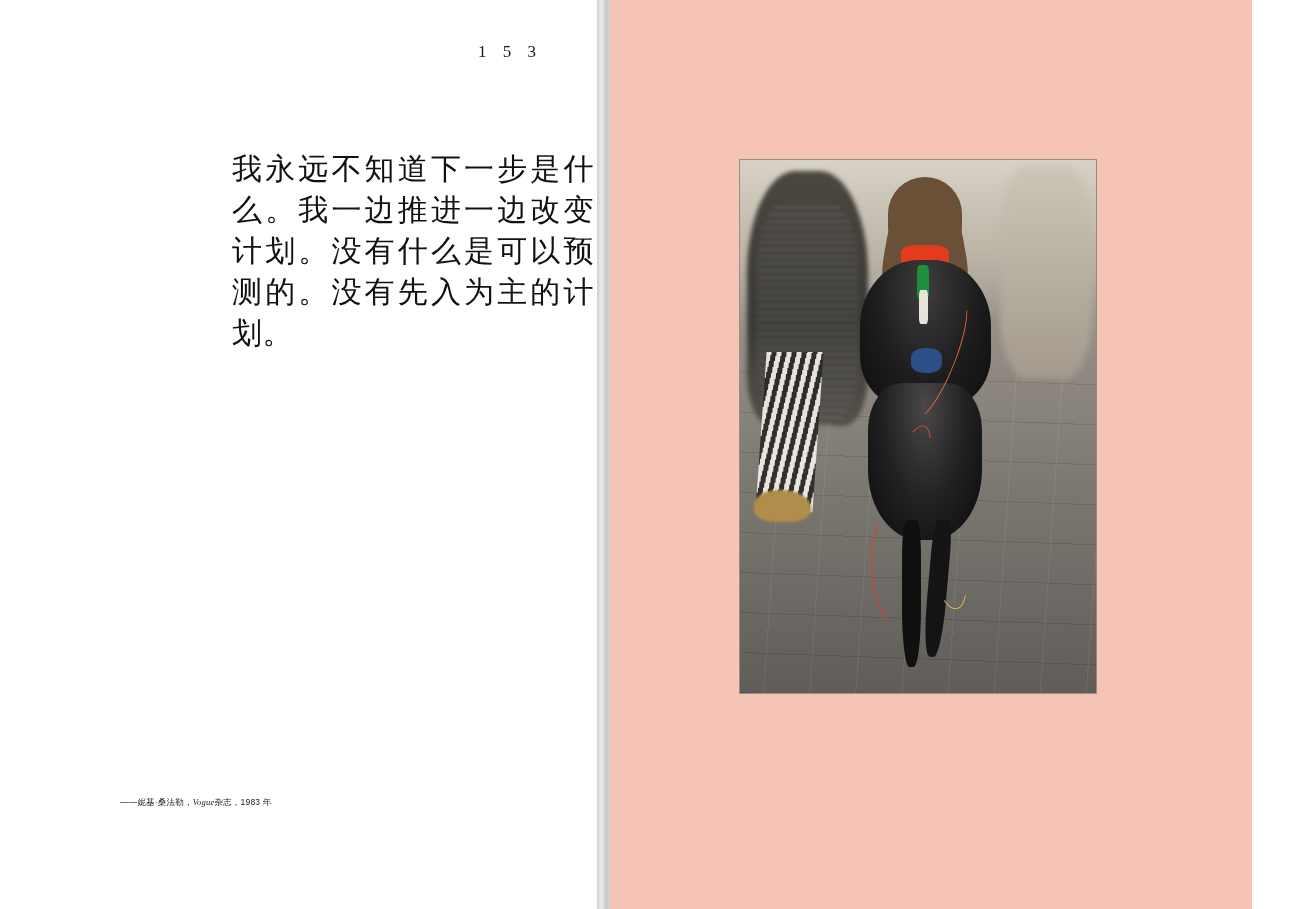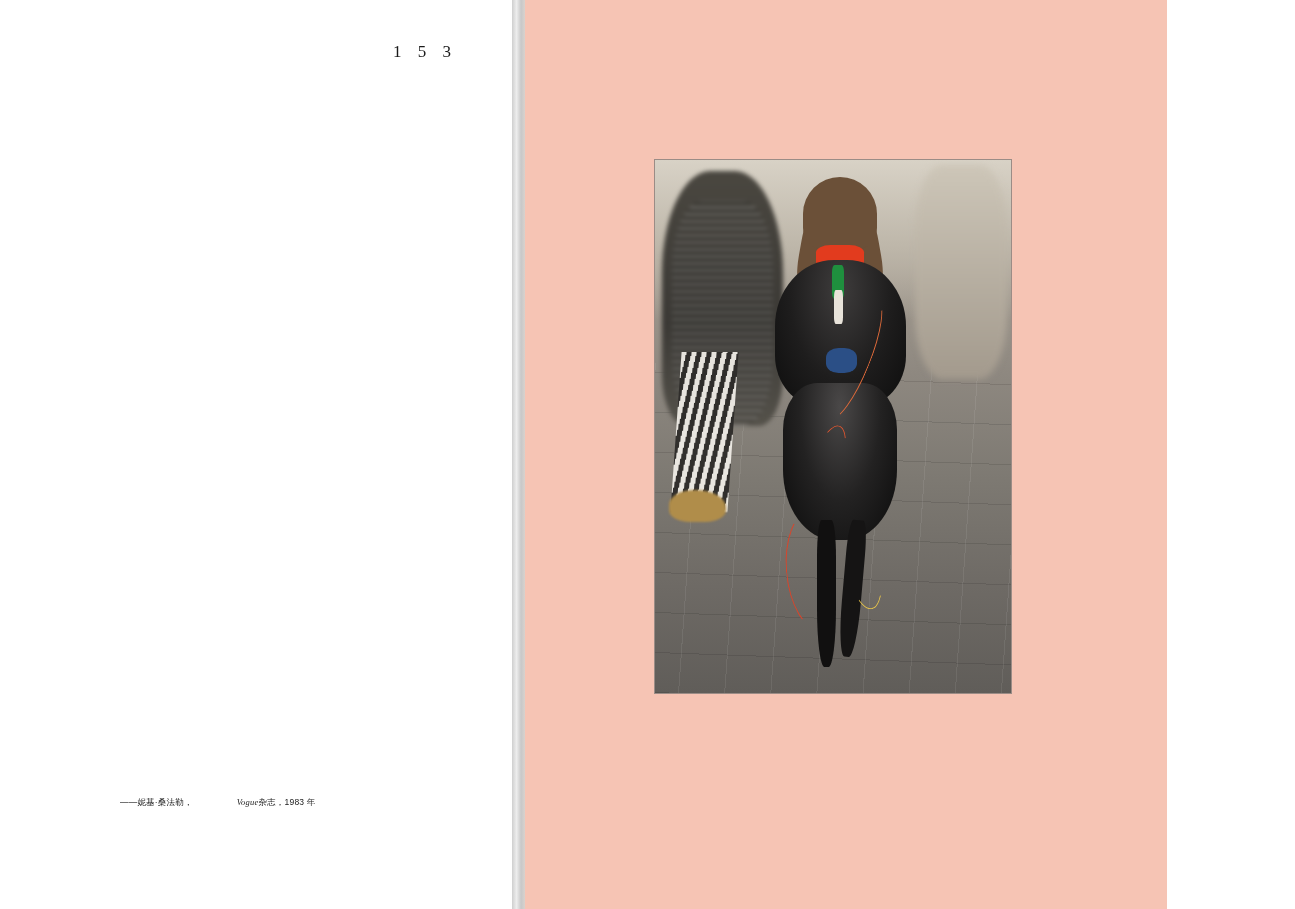--- a/index.html
+++ b/index.html
@@ -15,21 +15,21 @@
   }
   .spread {
     position: relative;
     width: 1295px;
     height: 909px;
     display: flex;
   }
   
   .page-left {
     position: relative;
-    width: 512px;
+    width: 597px;
     height: 909px;
     background: #ffffff;
     box-sizing: border-box;
   }
   .folio {
     position: absolute;
     top: 42px;
     right: 55px;
     font-family: "Liberation Serif", serif;
     font-size: 17px;
@@ -53,21 +53,20 @@
     bottom: 100px;
     left: 120px;
     font-size: 8.5px;
     color: #1a1a1a;
     letter-spacing: 0.2px;
     white-space: nowrap;
   }
   .attribution .src {
     font-family: "Liberation Serif", serif;
     font-style: italic;
-    margin-left: 44px;
   }
   
   .gutter {
     width: 13px;
     height: 909px;
     background: linear-gradient(to right, #cfcfcf 0%, #ededed 35%, #c8c8c8 70%, #d9d2cd 100%);
   }
   
   .page-right {
     position: relative;
@@ -285,20 +284,21 @@
   .r3 { left: 12%; top: 66%; width: 40%; height: 24%; border-width: 1.5px; border-left-color: #d9452b; transform: rotate(-5deg); }
   .r4 { left: 48%; top: 22%; width: 22%; height: 26%; border-width: 1.5px; border-right-color: #dd6a3a; transform: rotate(22deg); }
 </style>
 </head>
 <body>
 
 <div class="spread">
 
   <div class="page-left">
     <div class="folio">1 5 3</div>
+    <div class="quote">我永远不知道下一步是什么。我一边推进一边改变计划。没有什么是可以预测的。没有先入为主的计划。</div>
     <div class="attribution">
       <span>——妮基·桑法勒，</span><span class="src">Vogue</span><span>杂志，1983 年</span>
     </div>
   </div>
 
   <div class="gutter"></div>
 
   <div class="page-right">
 
     <div class="photo-frame">

